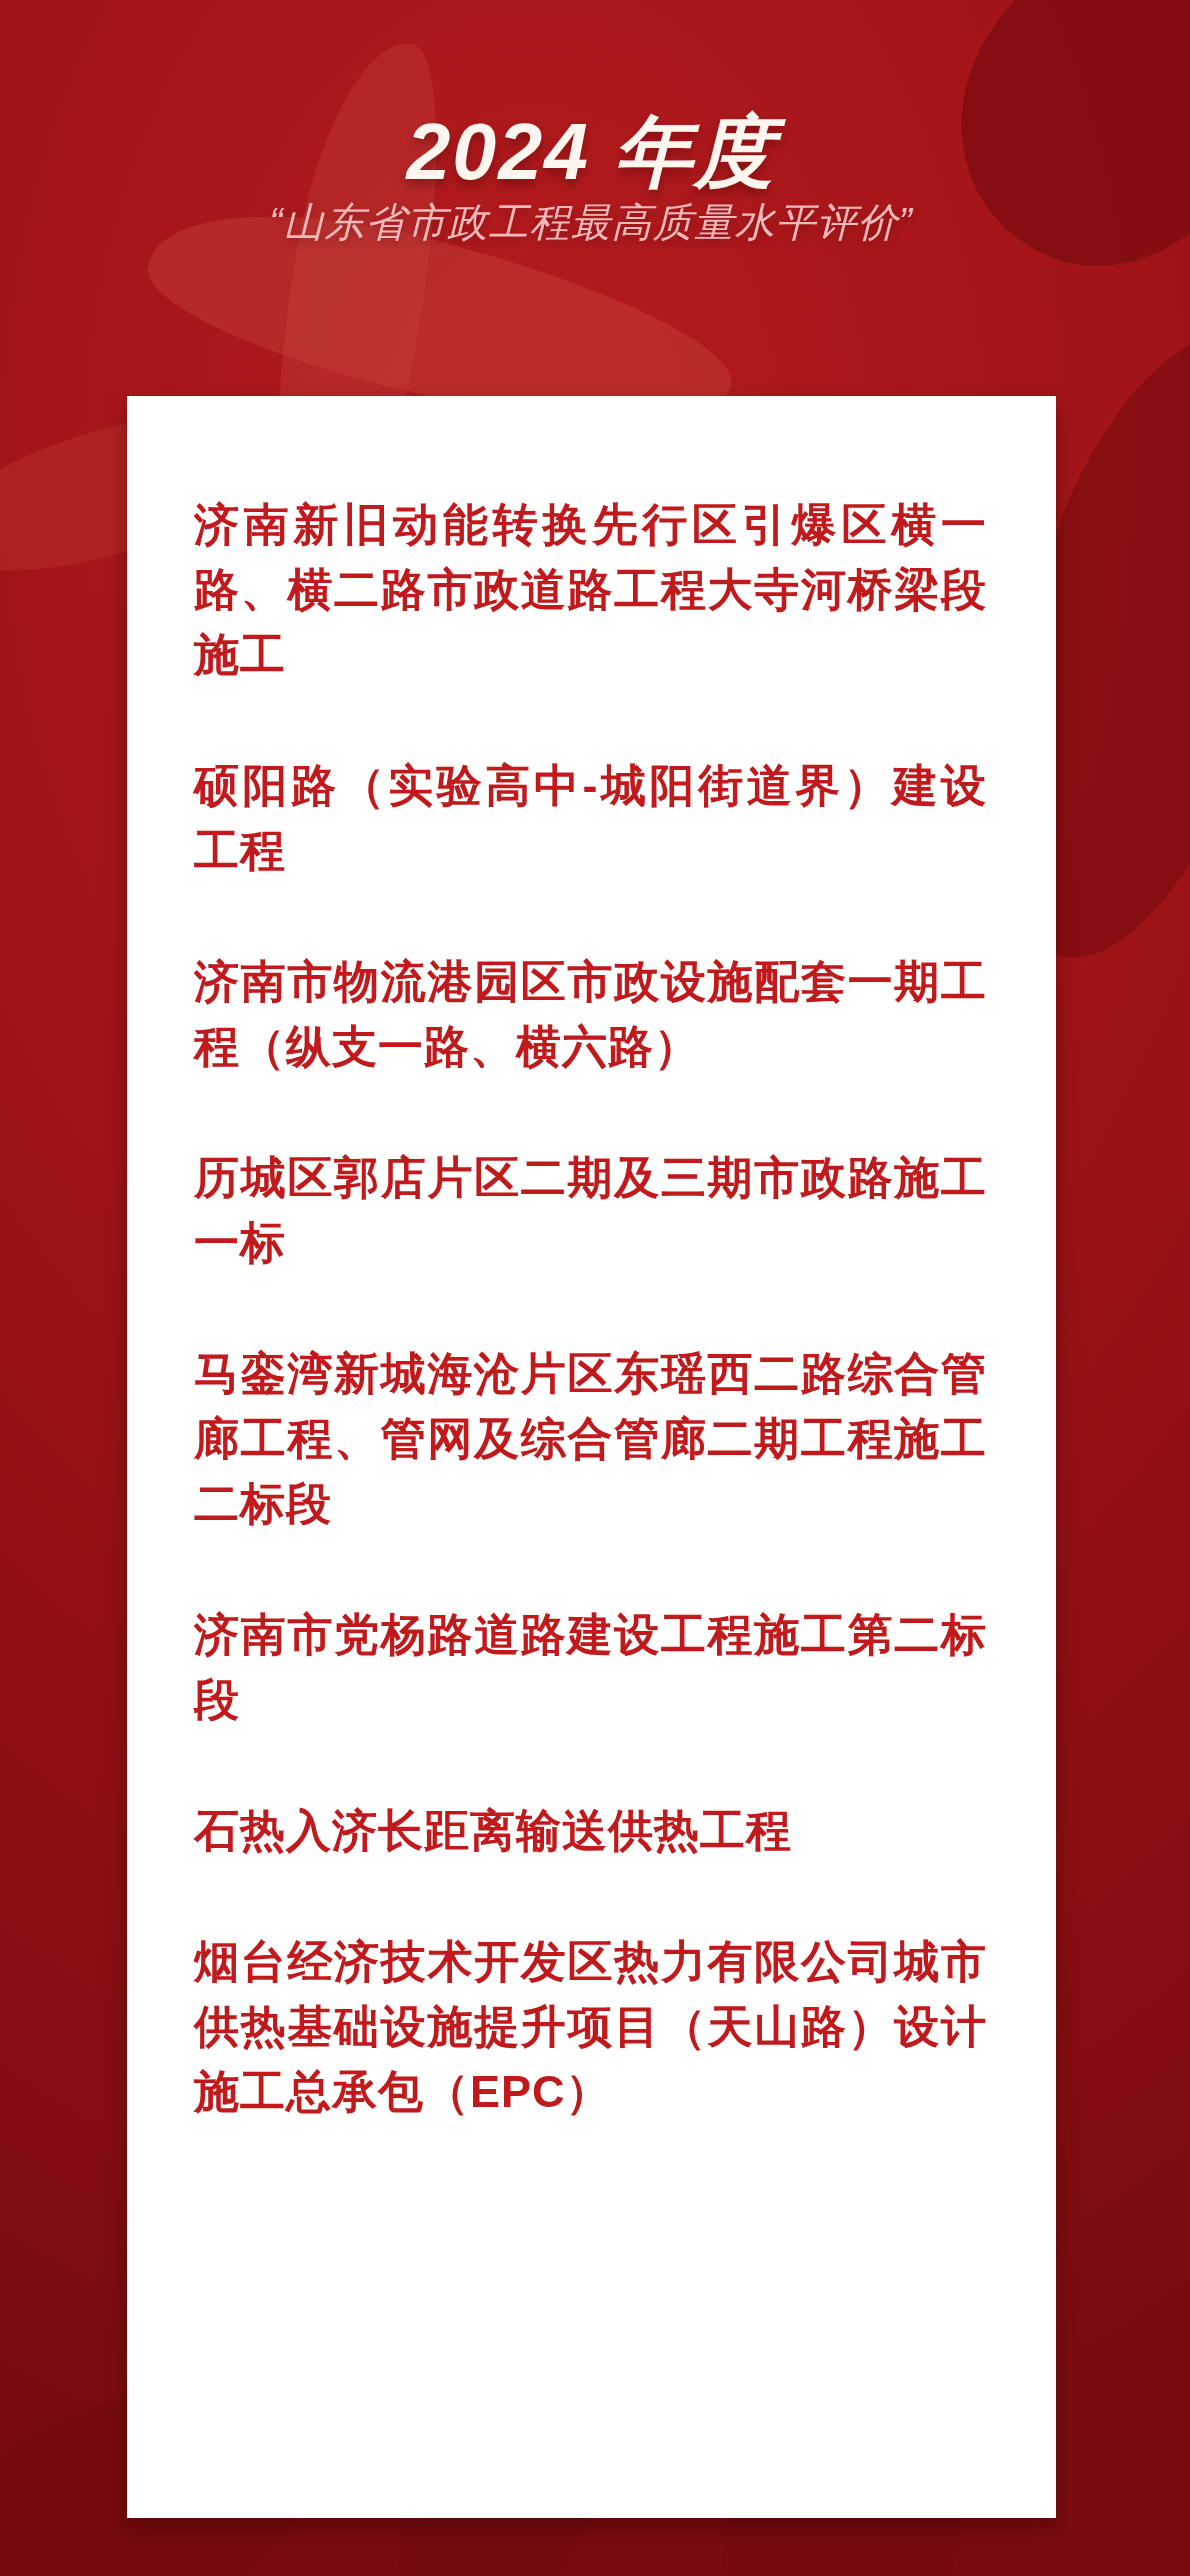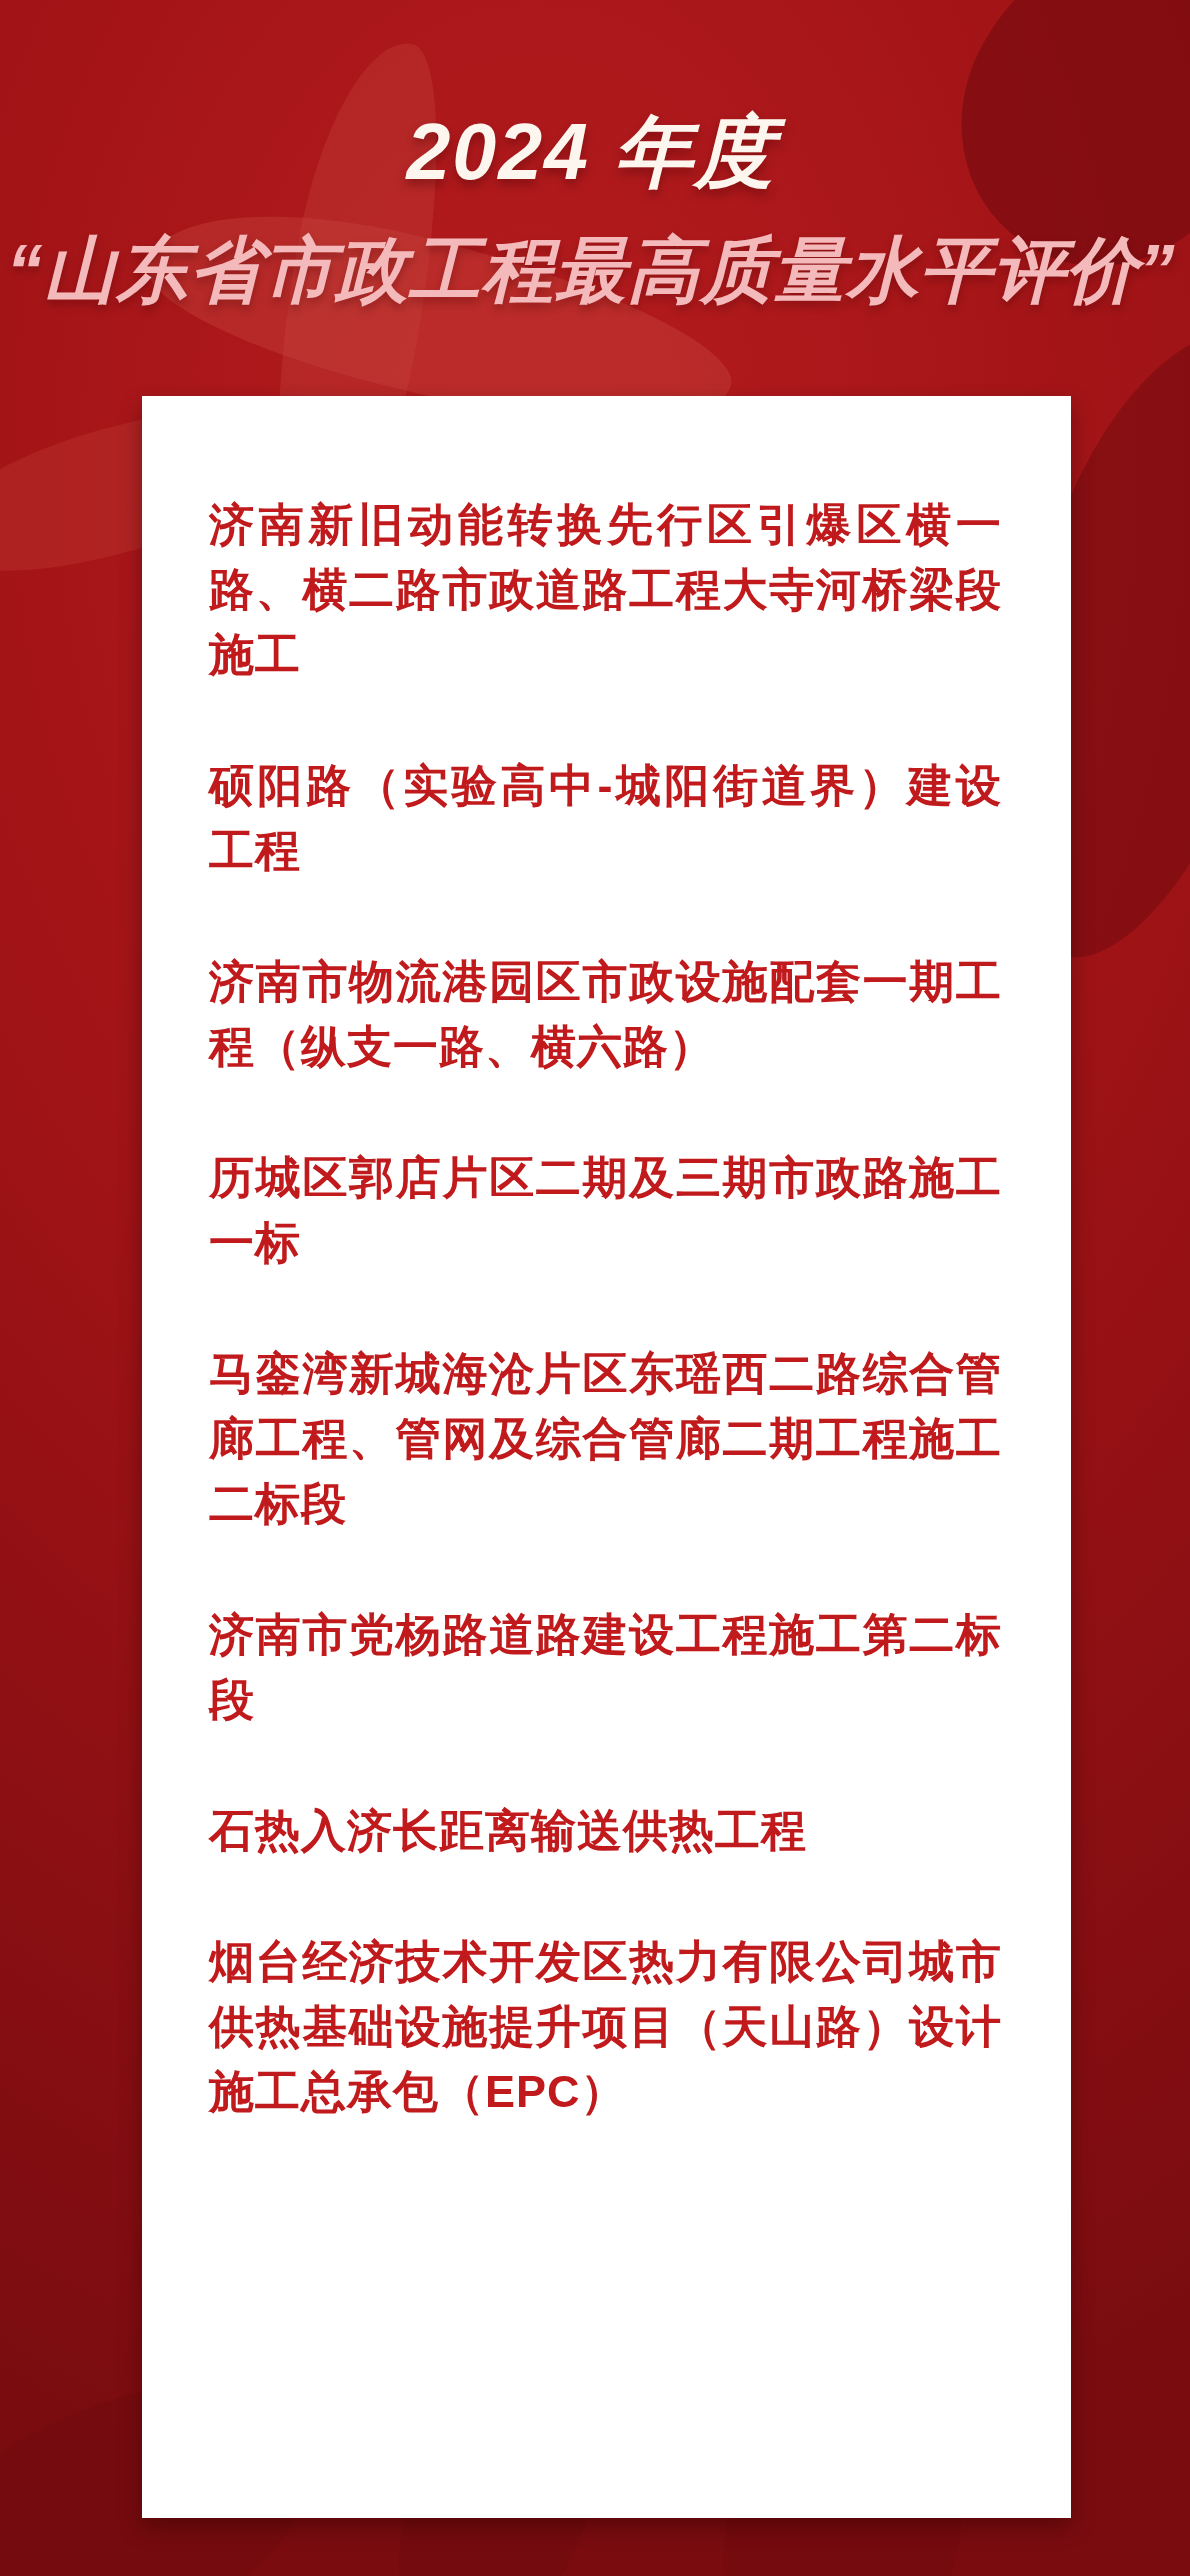--- a/index.html
+++ b/index.html
@@ -74,32 +74,31 @@
   .header{position:absolute;left:0;right:8px;top:0;text-align:center;}
   .year-title{
     margin-top:107px;
     font-size:79px;line-height:1.15;
     font-weight:800;font-style:italic;
     color:var(--title-text);
     letter-spacing:1.9px;
     text-shadow:0 5.8px 9.6px rgba(60,0,0,.35);
   }
   .award-subtitle{
-    margin-top:29px;
-    font-size:72px;line-height:1.2;
-    font-weight:700;font-style:italic;
+    font-size:40px;line-height:1.2;
+    font-weight:400;font-style:italic;
     color:var(--subtitle-text);
     letter-spacing:1px;
     text-shadow:0 4.8px 8.6px rgba(60,0,0,.3);
     white-space:nowrap;
   }
   
   .project-card{
     position:absolute;
-    left:142px;top:396px;
+    left:127px;top:396px;
     width:929px;height:2122px;
     background:var(--card-bg);
     padding:96px 69px 0 67px;
     box-shadow:0 9.6px 21px rgba(50,0,0,.45);
   }
   .project-list{list-style:none;}
   .project-item{
     font-size:45px;line-height:65px;
     font-weight:700;
     color:var(--item-text);

